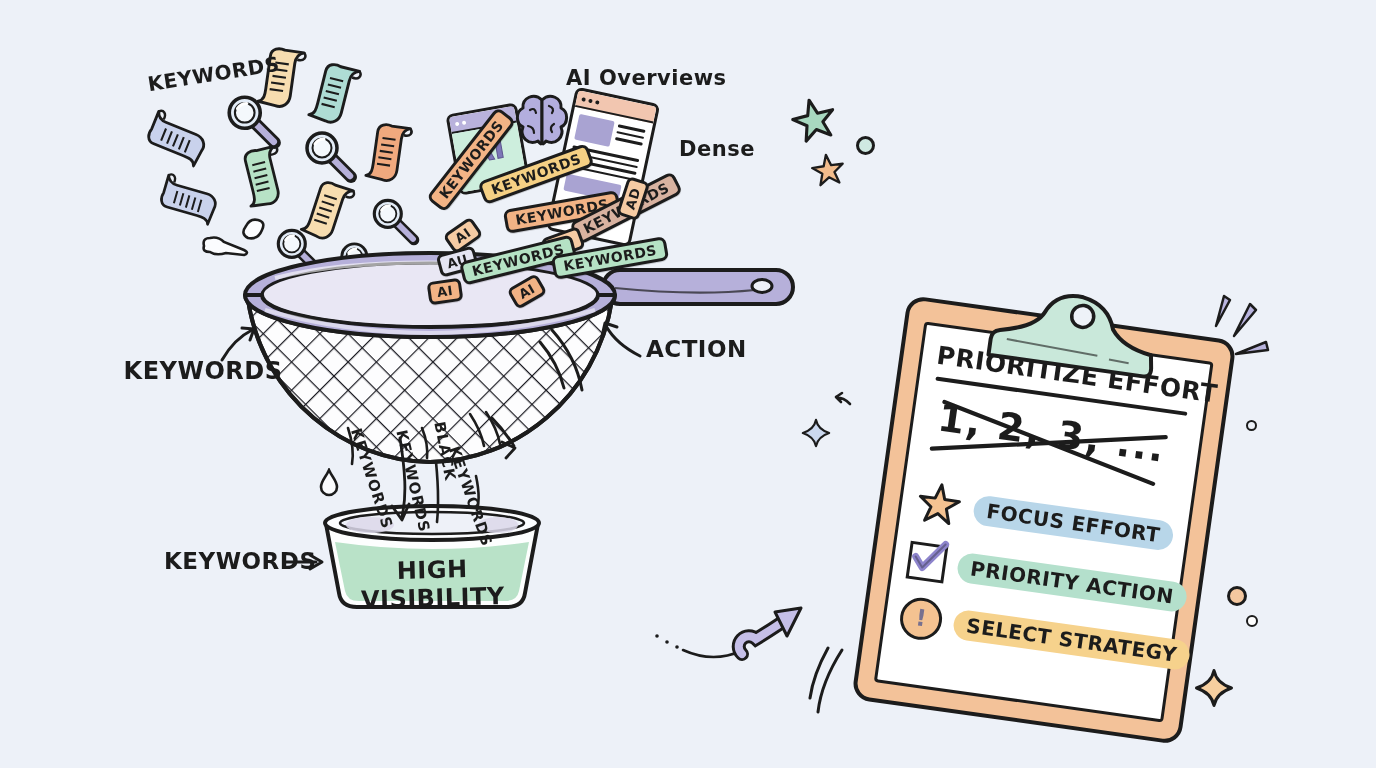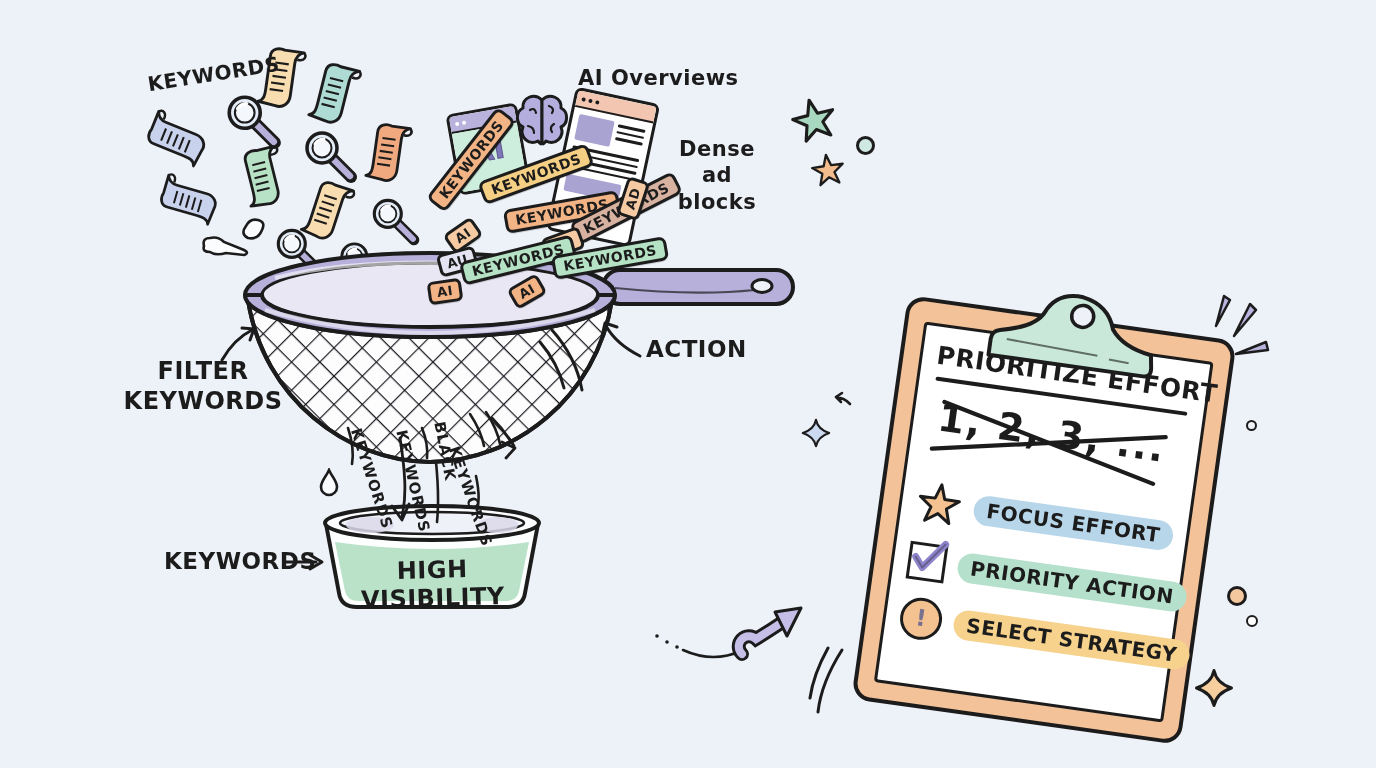--- a/index.html
+++ b/index.html
@@ -97,24 +97,23 @@
       <use href="#sym-mag"></use>
     </svg>
 
   <svg class="abs" style="left:200px;top:226px;width:56px;height:34px;z-index:1;">
     <path d="M4,20 Q2,12 10,12 Q18,10 24,16 L44,24 Q50,27 44,29 L26,27 Q16,30 10,26 Q2,26 4,20 Z" fill="#fbfcfe" stroke="#1c1c1c" stroke-width="2.6"></path>
   </svg>
   <svg class="abs" style="left:238px;top:214px;width:34px;height:30px;z-index:1;">
     <path d="M10,24 Q2,20 8,12 Q12,4 20,6 Q28,8 24,16 Q20,26 10,24 Z" fill="#fbfcfe" stroke="#1c1c1c" stroke-width="2.6"></path>
   </svg>
 
-  <span class="hand abs" style="left:578px;top:66px;font-size:21px;z-index:5;">AI Overviews</span>
+  <span class="hand abs" style="left:566px;top:66px;font-size:21px;z-index:5;">AI Overviews</span>
   <div class="hand abs" style="left:662px;top:136px;width:110px;text-align:center;font-size:21px;line-height:1.25;z-index:5;">
     <div>Dense</div>
-    <div>ad blocks</div>
   </div>
 
   <div class="win" style="left:452px;top:108px;width:66px;height:76px;transform:rotate(-10deg);">
     <div class="bar" style="background:#b9b2dc;">
       <span class="dot" style="background:#fff;"></span>
         <span class="dot" style="background:#fff;"></span>
     </div>
     <div style="height:100%;background:#cdeedd;display:flex;justify-content:center;padding-top:6px;">
       <span class="hand" style="font-size:28px;color:#7d76b8;-webkit-text-stroke:1px #5d568f;">AI</span>
     </div>
@@ -191,21 +190,20 @@
     <path d="M10,47 A185,42 0 0 0 380,47 L363,47 A168,32 0 0 1 27,47 Z" fill="#b6b0da" stroke="#1c1c1c" stroke-width="4" stroke-linejoin="round"></path>
     <path d="M30,62 Q195,108 360,62" fill="none" stroke="#ffffff" stroke-width="4" opacity=".5"></path>
   </svg>
 
   <svg class="abs" style="left:538px;top:326px;width:60px;height:70px;z-index:4;">
     <path d="M14,4 C30,22 40,42 44,64" fill="none" stroke="#1c1c1c" stroke-width="3" stroke-linecap="round"></path>
     <path d="M2,16 C14,30 22,46 26,62" fill="none" stroke="#1c1c1c" stroke-width="3" stroke-linecap="round"></path>
   </svg>
 
   <div class="hand abs" style="left:118px;top:356px;width:170px;text-align:center;font-size:24px;line-height:1.25;z-index:5;">
-    <div>FILTER</div>
     <div>KEYWORDS</div>
   </div>
   <svg class="abs" style="left:218px;top:322px;width:44px;height:42px;z-index:5;">
     <path d="M4,38 C12,24 22,14 34,8" fill="none" stroke="#1c1c1c" stroke-width="3" stroke-linecap="round"></path>
     <path d="M24,6 L36,7 L32,18" fill="none" stroke="#1c1c1c" stroke-width="3" stroke-linecap="round" stroke-linejoin="round"></path>
   </svg>
 
   <span class="hand abs" style="left:646px;top:336px;font-size:23px;z-index:5;">ACTION</span>
   <svg class="abs" style="left:596px;top:312px;width:48px;height:48px;z-index:5;">
     <path d="M44,44 C32,38 18,28 10,14" fill="none" stroke="#1c1c1c" stroke-width="3" stroke-linecap="round"></path>

